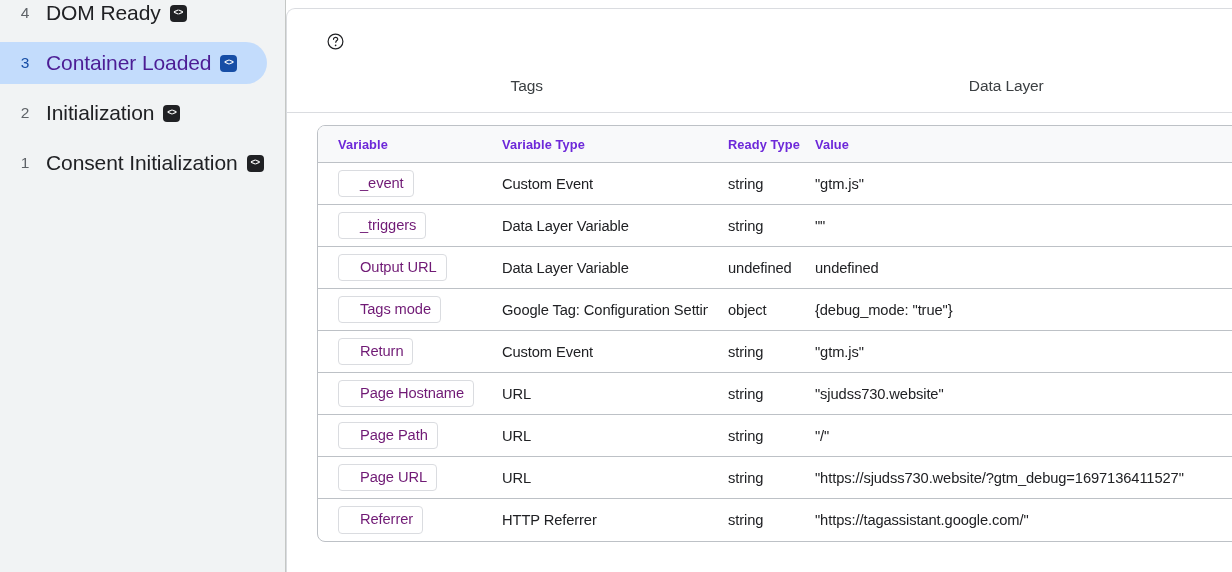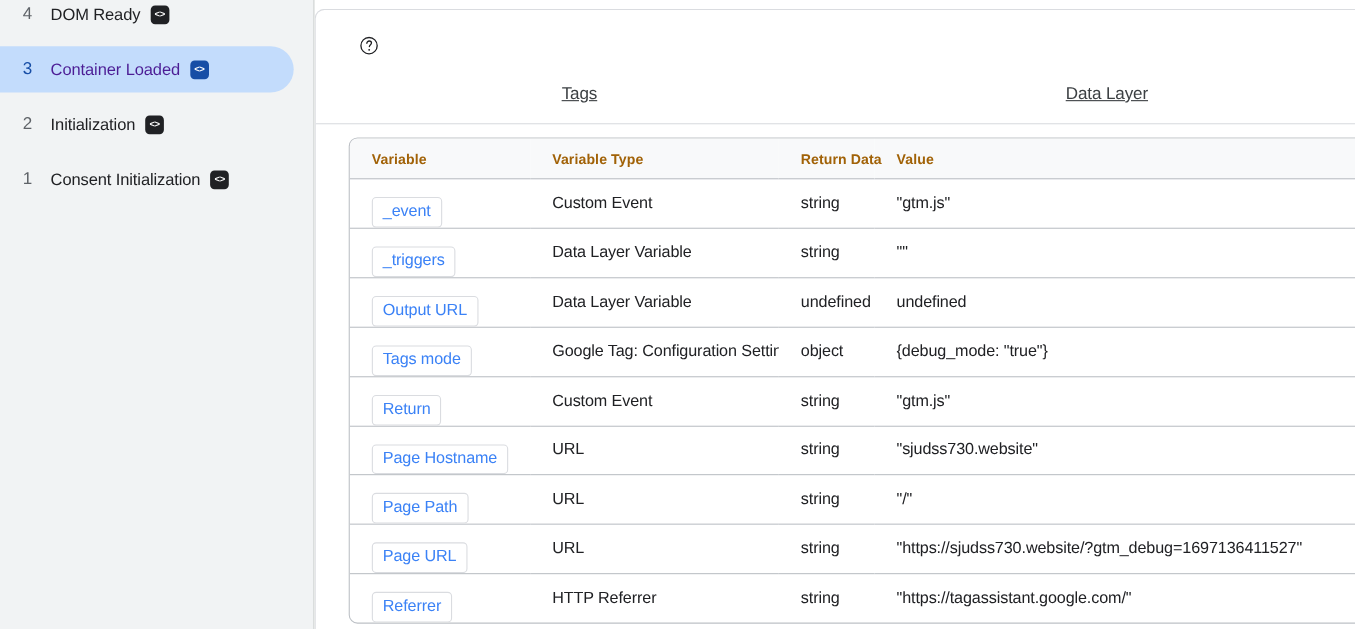--- a/index.html
+++ b/index.html
@@ -50,21 +50,21 @@
     text-align: center;
     font-size: 15.5px;
     color: #5f6368;
     letter-spacing: 0.1px;
   }
   .event-item.selected .event-index {
     color: #174ea6;
   }
 
   .event-label {
-    font-size: 15px;
+    font-size: 21px;
     color: #202124;
     padding-left: 8px;
     white-space: nowrap;
     letter-spacing: -0.1px;
   }
   .event-item.selected .event-label {
     color: #4c1d95;
   }
 
   .event-badge {
@@ -146,21 +146,20 @@
   }
   .tab {
     flex: 1 1 0;
     text-align: center;
     font-size: 15.5px;
     color: #3c4043;
     cursor: pointer;
     position: relative;
     line-height: 36px;
     letter-spacing: -0.1px;
-    text-decoration: underline;
   }
   .tab.active {
     color: #1a237e;
   }
   .tab.active::after {
     content: "";
     position: absolute;
     left: 0; right: 0;
     bottom: 0px;
     height: 3px;
@@ -180,21 +179,21 @@
     border: 1px solid #bdc1c6;
     border-radius: 8px;
     overflow: hidden;
   }
 
   table.vars th {
     background: #f8f9fa;
     text-align: left;
     font-size: 12.8px;
     font-weight: bold;
-    color: #a16207;
+    color: #6d28d9;
     height: 37px;
     padding: 0 0 0 20px;
     border-bottom: 1px solid #bdc1c6;
     white-space: nowrap;
     letter-spacing: 0.1px;
   }
 
   table.vars td {
     height: 42px;
     padding: 0 0 0 20px;
@@ -216,28 +215,27 @@
   td.col-var { padding-left: 19px; }
   th.col-type, td.col-type { padding-left: 0px; }
   th.col-ret, td.col-ret { padding-left: 0px; }
   th.col-value, td.col-value { padding-left: 0px; }
 
   .var-chip {
     display: inline-block;
     border: 1px solid #dadce0;
     border-radius: 4px;
     background: #ffffff;
-    padding: 4px 9px 5px 9px;
+    padding: 4px 9px 5px 21px;
     font-size: 14.7px;
-    color: #3b82f6;
+    color: #701a75;
     line-height: 1.15;
     white-space: nowrap;
     cursor: pointer;
     letter-spacing: -0.1px;
-    margin-top: 16px;
   }
 
   .cell-clip {
     display: block;
     overflow: hidden;
     white-space: nowrap;
   }
   .col-type .cell-clip  { width: 220px; }
   .col-ret  .cell-clip  { width: 85px;  }
   .col-value .cell-clip { width: 523px; }
@@ -292,21 +290,21 @@
         <div class="tab">Tags</div>
         <div class="tab">Data Layer</div>
       </div>
 
       <div class="table-wrap">
         <table class="vars">
           <thead>
             <tr>
               <th class="col-var">Variable</th>
               <th class="col-type">Variable Type</th>
-              <th class="col-ret">Return Data</th>
+              <th class="col-ret">Ready Type</th>
               <th class="col-value">Value</th>
             </tr>
           </thead>
           <tbody>
 
             <tr>
               <td class="col-var">
                 <span class="var-chip">_event</span>
               </td>
               <td class="col-type">

